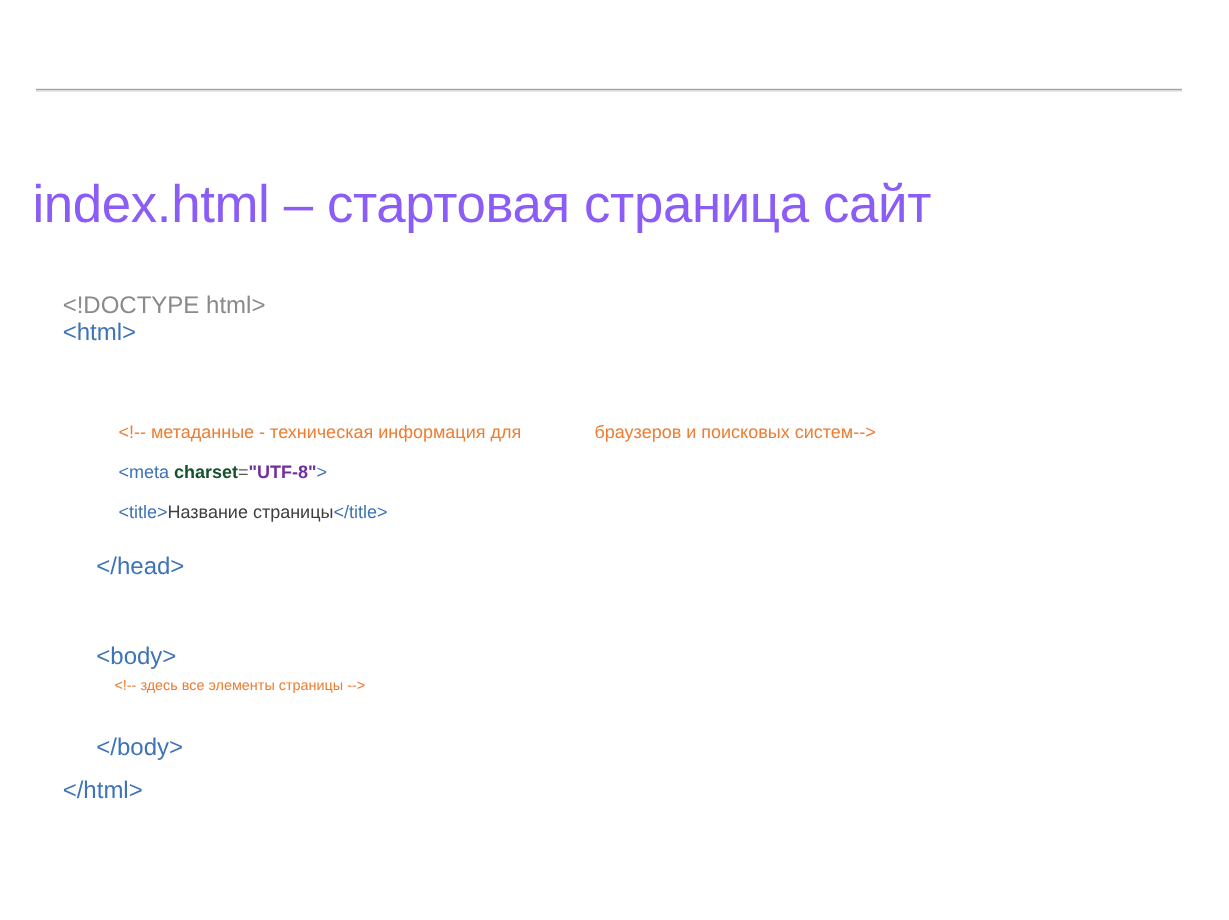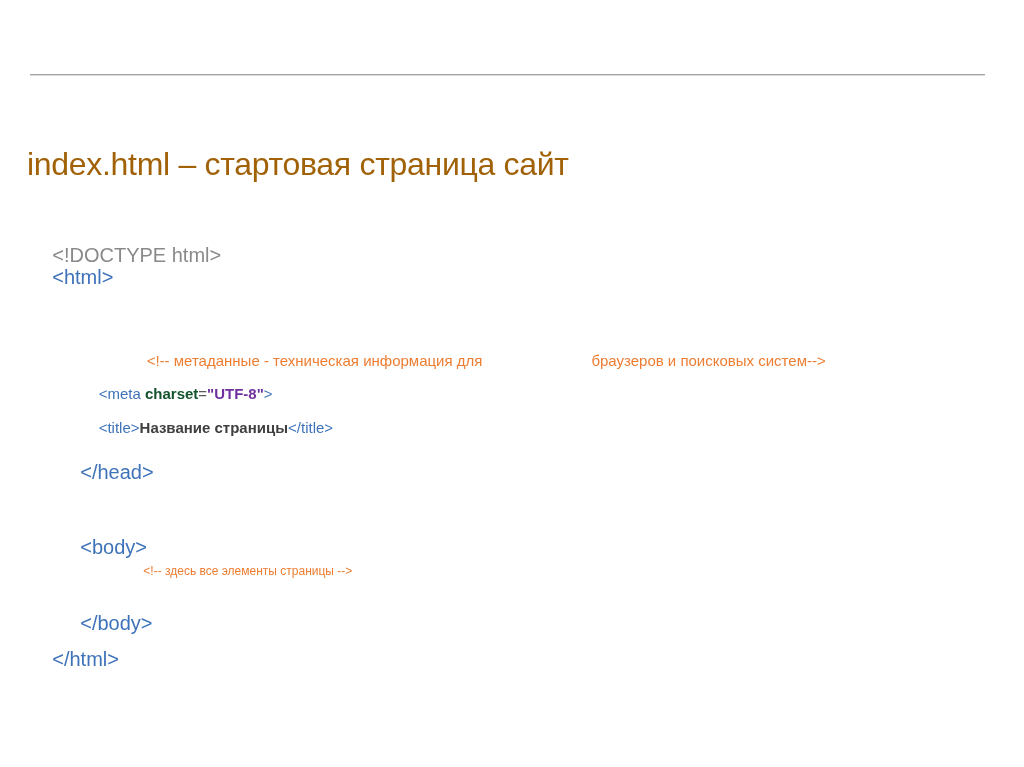--- a/index.html
+++ b/index.html
@@ -20,23 +20,23 @@
     width: 955px;
     height: 2px;
     background: #a4a4a4;
     border-bottom: 1px solid #d9d9d9;
   }
 
   .slide-title {
     position: absolute;
     left: 27px;
     top: 146px;
-    font-size: 32px;
+    font-size: 44px;
     font-weight: 400;
-    color: #a16207;
+    color: #8b5cf6;
     white-space: pre;
     letter-spacing: -0.3px;
   }
 
   .code-line {
     position: absolute;
     font-size: 20px;
     line-height: 1.1;
     white-space: pre;
   }
@@ -44,25 +44,25 @@
   .code-line.mid   { font-size: 12px; }
 
   
   .lvl0 { left: 30px; }
   .lvl1 { left: 58px; }
   .lvl2 { left: 82px; }
 
   
   .tok-gray   { color: #8a8a8a; margin-top: 16px; }
   .tok-blue   { color: #3e73b9; }
-  .tok-orange { color: #ed7d31; margin-left: 48px; }
+  .tok-orange { color: #ed7d31; }
   .tok-red    { color: #14532d; font-weight: 700; }
   .tok-eq     { color: #595959; }
   .tok-purple { color: #7030a0; font-weight: 700; }
-  .tok-dark   { color: #3f3f3f; font-weight: 700; }
+  .tok-dark   { color: #3f3f3f; font-weight: 400; }
 
   .comment-gap {
     display: inline-block;
     width: 61px;
   }
 </style>
 </head>
 <body>
 
 <div class="slide">

